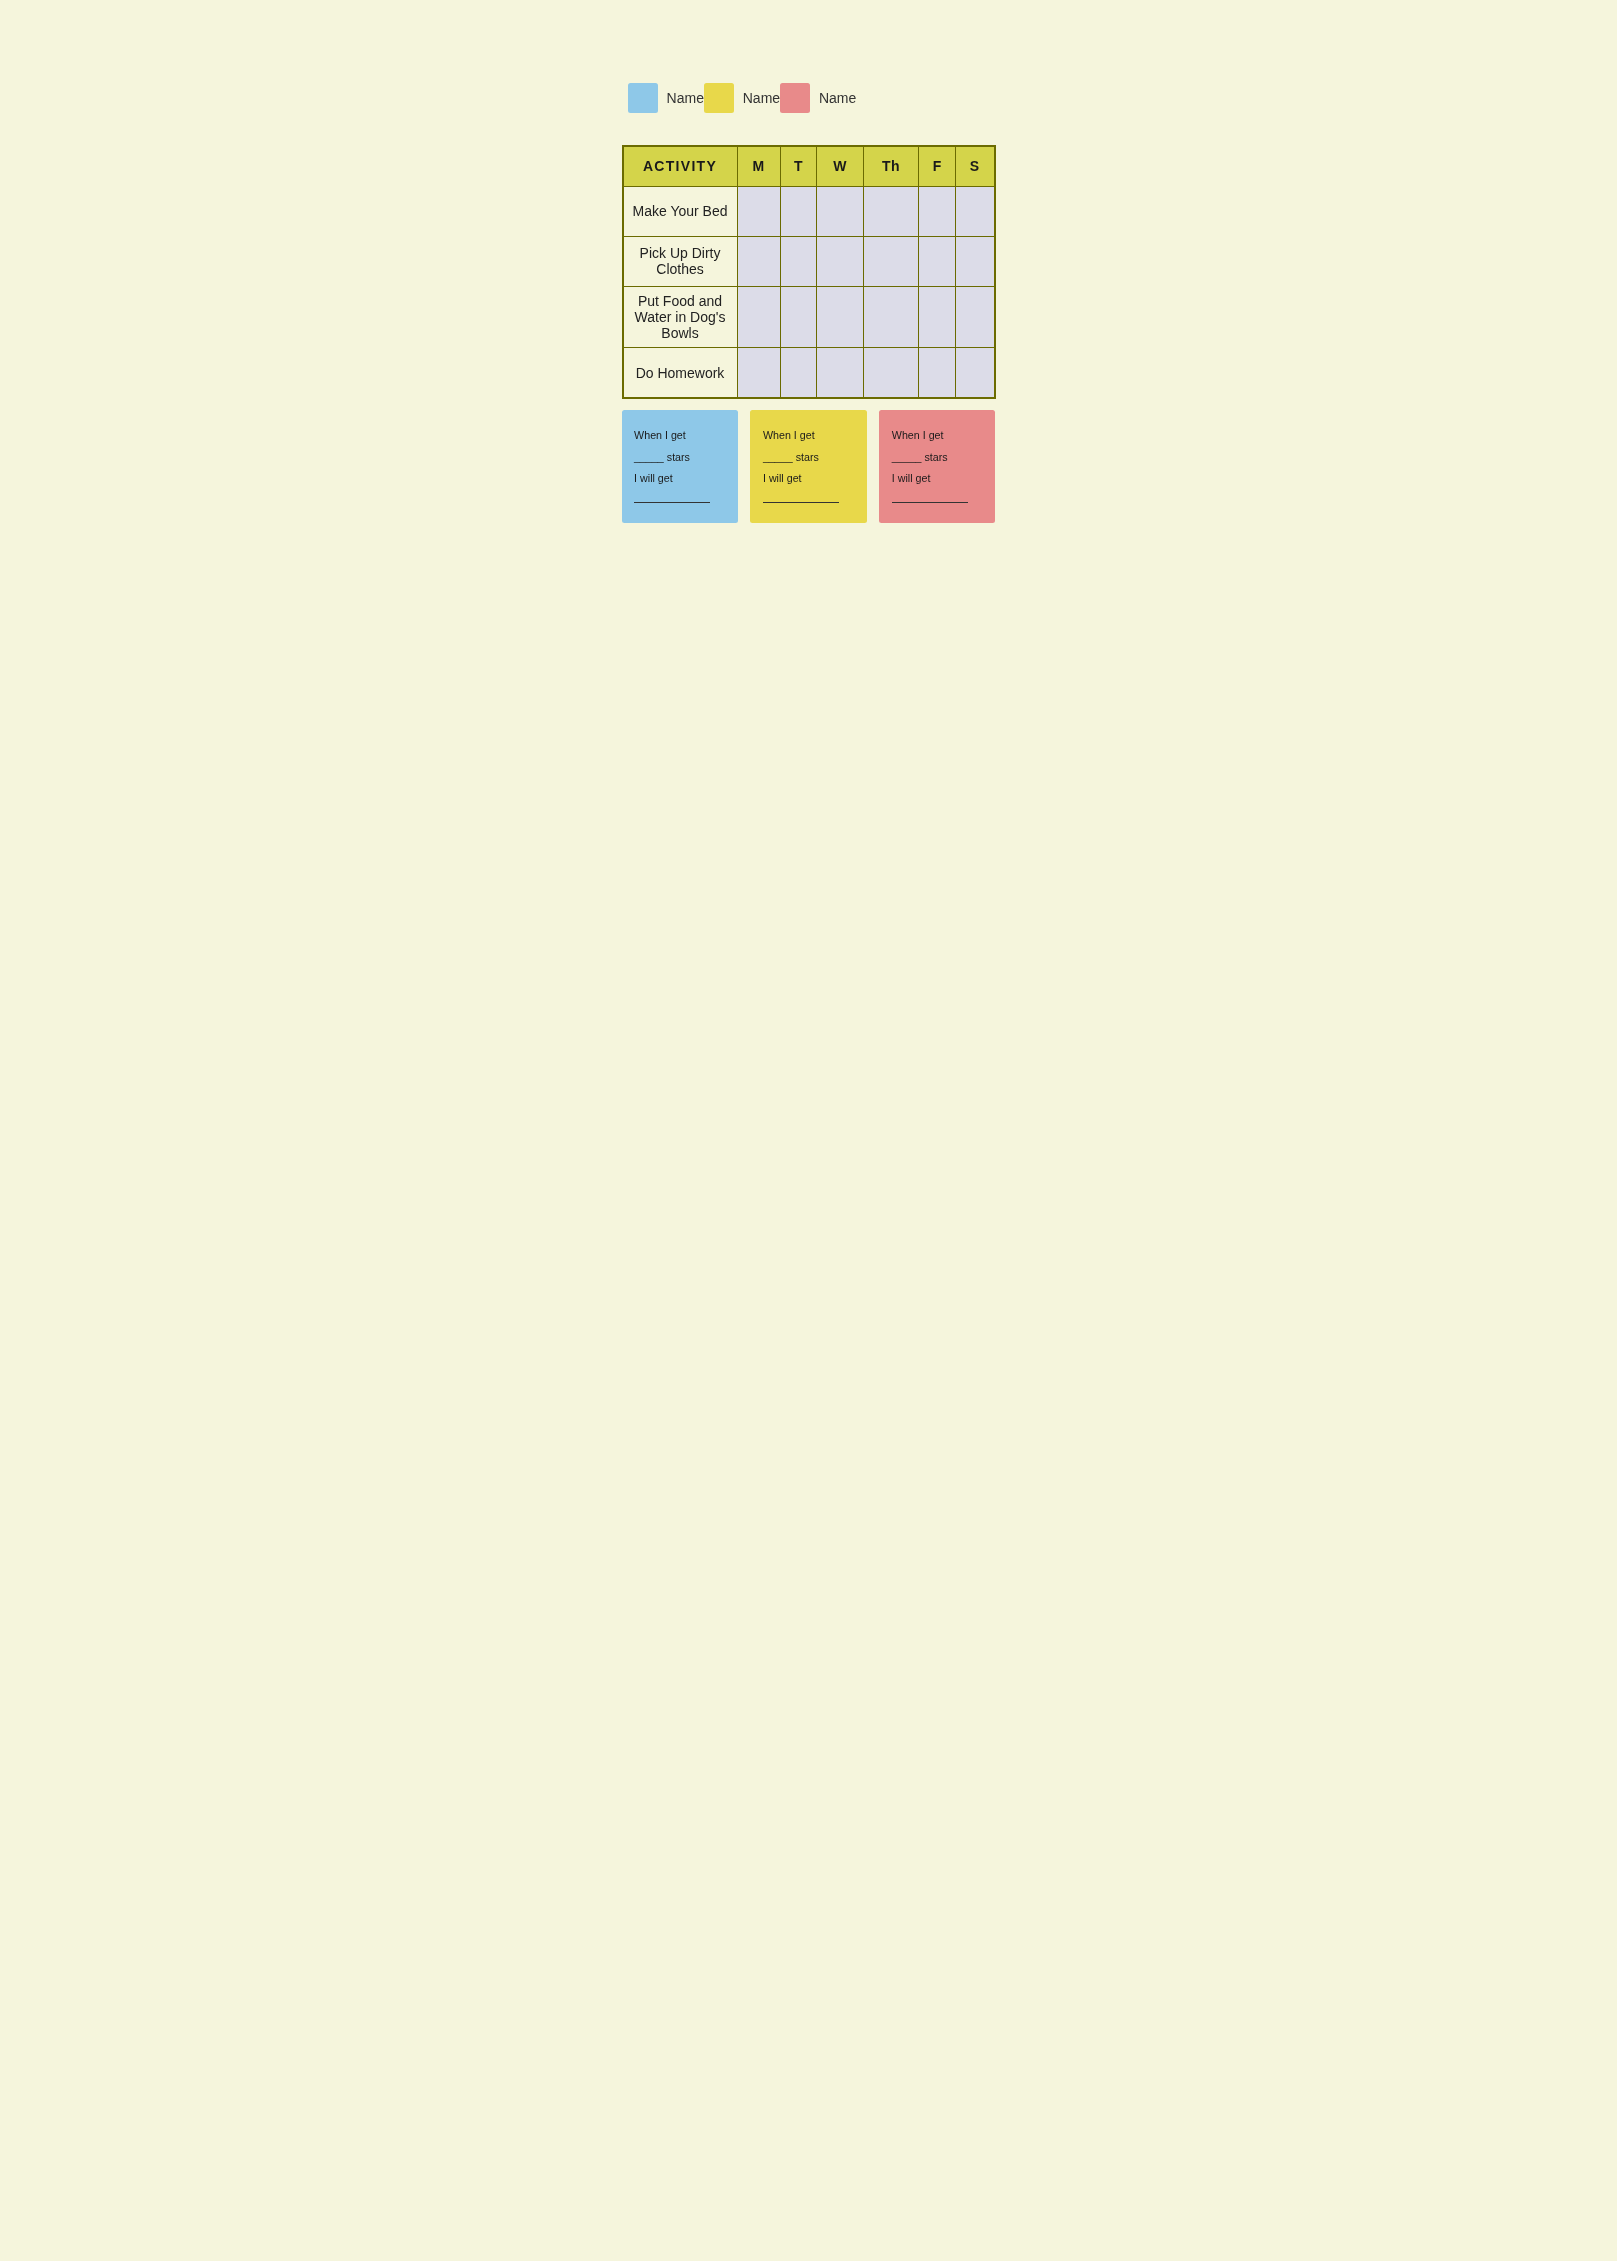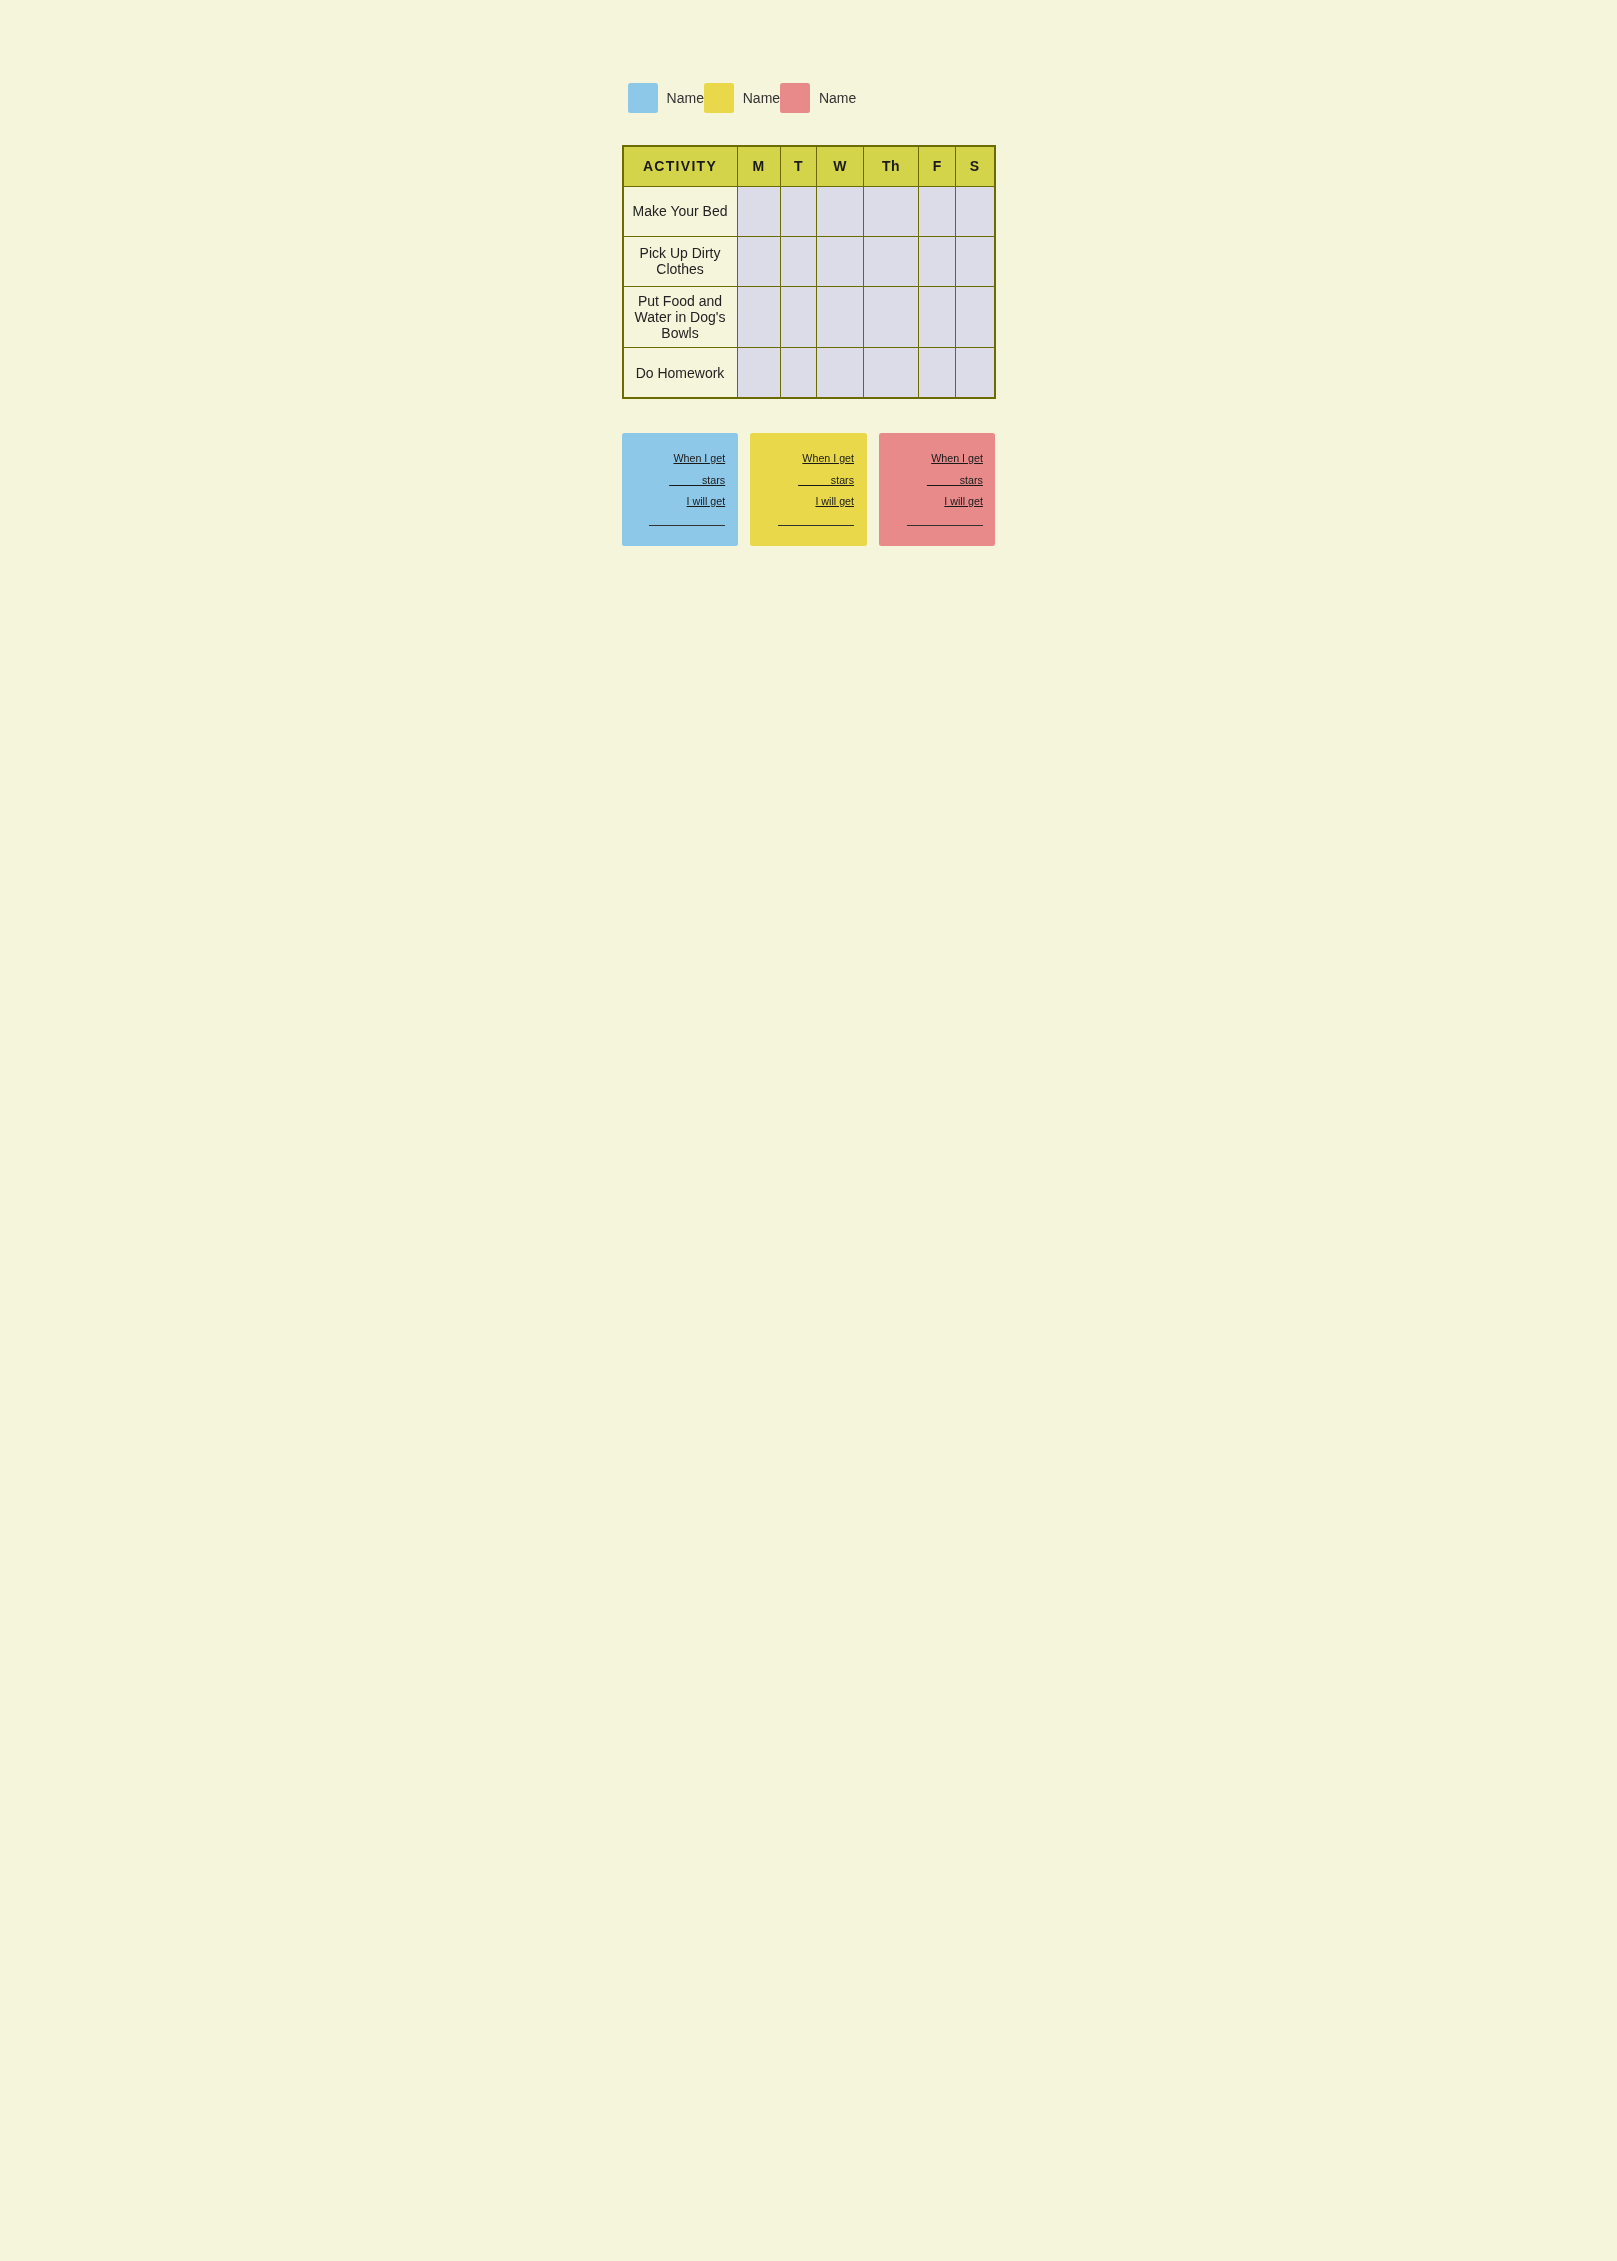--- a/index.html
+++ b/index.html
@@ -50,21 +50,21 @@
       flex-shrink: 0;
     }
 
     .legend-label {
       font-size: 14px;
       color: #333;
     }
 
     .table-wrapper {
       border: 1.6px solid #6b6b00;
-      margin-bottom: 34px;
+      margin-bottom: 11px;
     }
 
     table {
       width: 100%;
       border-collapse: collapse;
     }
 
     th, td {
       border: 1.3px solid #6b6b00;
       text-align: center;
@@ -106,25 +106,24 @@
       display: flex;
       gap: 12.6px;
       justify-content: space-between;
       margin-top: 6.3px;
     }
 
     .reward-card {
       flex: 1;
       padding: 15px 12.6px 12.6px 12.6px;
       border-radius: 2.5px;
-      text-align: right;
+      text-align: left;
       font-size: 10.7px;
       color: #1a1a1a;
       line-height: 2;
-      text-decoration: underline;
     }
 
     .reward-line {
       display: inline-block;
       border-bottom: 1.3px solid #333;
       width: 76px;
       margin-top: 2.5px;
     }
   </style>
 </head>

